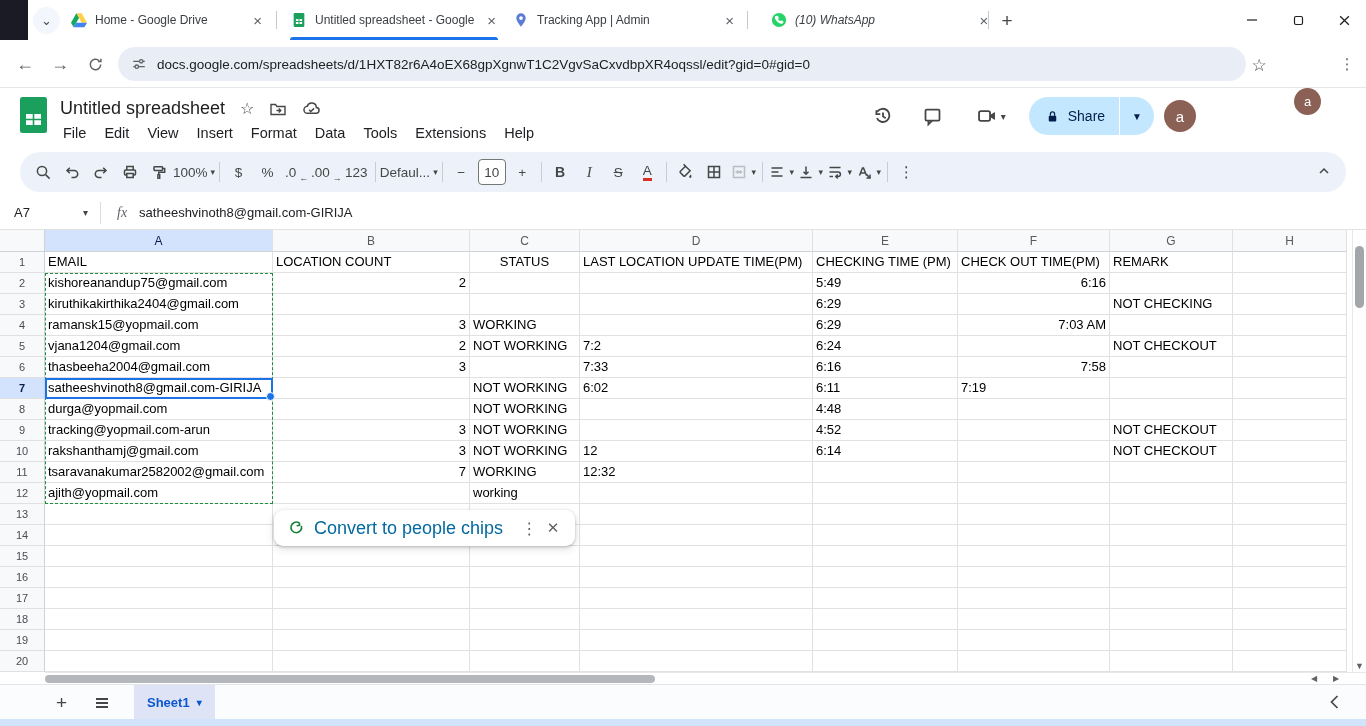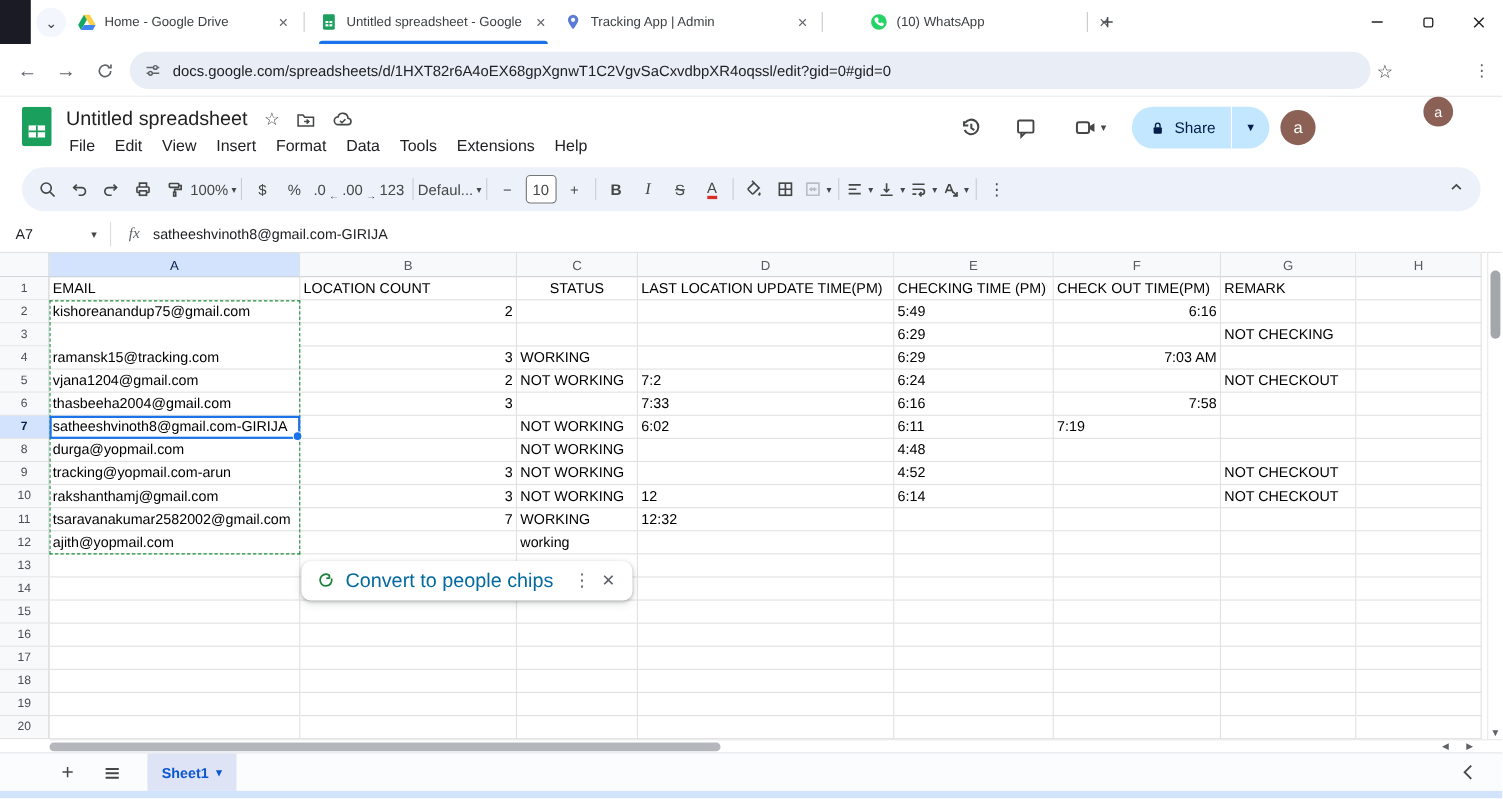--- a/index.html
+++ b/index.html
@@ -129,21 +129,21 @@
         <div class="tab" style="left: 504px; width: 240px;">
           <span class="favicon">
             <svg viewBox="0 0 18 18">
               <path d="M9 1.5a5.3 5.3 0 0 1 5.3 5.3C14.3 10.5 9 16.5 9 16.5S3.7 10.5 3.7 6.8A5.3 5.3 0 0 1 9 1.5z" fill="#5b7bd5"></path>
               <circle cx="9" cy="6.8" r="2.1" fill="#fff"></circle>
             </svg>
           </span>
           <span class="ttl">Tracking App | Admin</span>
           <span class="close">×</span>
         </div>
-        <div class="tab" style="left: 782px; width: 236px;">
+        <div class="tab" style="left: 762px; width: 236px; font-style: italic;">
           <span class="favicon">
             <svg viewBox="0 0 18 18">
               <circle cx="9" cy="9" r="8" fill="#25d366"></circle>
               <path fill="#fff" d="M6 4.6c.6-.6 1.4-.5 1.8.1l.8 1.2c.3.5.2 1.1-.2 1.5l-.5.5c.5 1 1.4 1.9 2.4 2.4l.5-.5c.4-.4 1-.5 1.5-.2l1.2.8c.6.4.7 1.2.1 1.8l-.6.6c-.5.5-1.3.7-2 .4A11.7 11.7 0 0 1 6.2 10C5 8.7 4.5 7.4 4.4 6.2c0-.7.3-1.3.8-1.6z"></path>
             </svg>
           </span>
           <span class="ttl">(10) WhatsApp</span>
           <span class="close">×</span>
         </div>
       </div>
@@ -467,29 +467,30 @@
       <div class="rowhdr" style="top:43px">2</div>
       <div class="cell" style="left:45px;top:43px;width:228px;text-align:left">kishoreanandup75@gmail.com</div>
       <div class="cell" style="left:273px;top:43px;width:197px;text-align:right">2</div>
       <div class="cell" style="left:470px;top:43px;width:110px;text-align:left"></div>
       <div class="cell" style="left:580px;top:43px;width:233px;text-align:left"></div>
       <div class="cell" style="left:813px;top:43px;width:145px;text-align:left">5:49</div>
       <div class="cell" style="left:958px;top:43px;width:152px;text-align:right">6:16</div>
       <div class="cell" style="left:1110px;top:43px;width:123px;text-align:left"></div>
       <div class="cell" style="left:1233px;top:43px;width:114px;text-align:left"></div>
       <div class="rowhdr" style="top:64px">3</div>
+      <div class="cell" style="left:45px;top:64px;width:228px;text-align:left">kiruthikakirthika2404@gmail.com</div>
       <div class="cell" style="left:273px;top:64px;width:197px;text-align:right"></div>
       <div class="cell" style="left:470px;top:64px;width:110px;text-align:left"></div>
       <div class="cell" style="left:580px;top:64px;width:233px;text-align:left"></div>
       <div class="cell" style="left:813px;top:64px;width:145px;text-align:left">6:29</div>
       <div class="cell" style="left:958px;top:64px;width:152px;text-align:right"></div>
       <div class="cell" style="left:1110px;top:64px;width:123px;text-align:left">NOT CHECKING</div>
       <div class="cell" style="left:1233px;top:64px;width:114px;text-align:left"></div>
       <div class="rowhdr" style="top:85px">4</div>
-      <div class="cell" style="left:45px;top:85px;width:228px;text-align:left">ramansk15@tracking.com</div>
+      <div class="cell" style="left:45px;top:85px;width:228px;text-align:left">ramansk15@yopmail.com</div>
       <div class="cell" style="left:273px;top:85px;width:197px;text-align:right">3</div>
       <div class="cell" style="left:470px;top:85px;width:110px;text-align:left">WORKING</div>
       <div class="cell" style="left:580px;top:85px;width:233px;text-align:left"></div>
       <div class="cell" style="left:813px;top:85px;width:145px;text-align:left">6:29</div>
       <div class="cell" style="left:958px;top:85px;width:152px;text-align:right">7:03 AM</div>
       <div class="cell" style="left:1110px;top:85px;width:123px;text-align:left"></div>
       <div class="cell" style="left:1233px;top:85px;width:114px;text-align:left"></div>
       <div class="rowhdr" style="top:106px">5</div>
       <div class="cell" style="left:45px;top:106px;width:228px;text-align:left">vjana1204@gmail.com</div>
       <div class="cell" style="left:273px;top:106px;width:197px;text-align:right">2</div>

